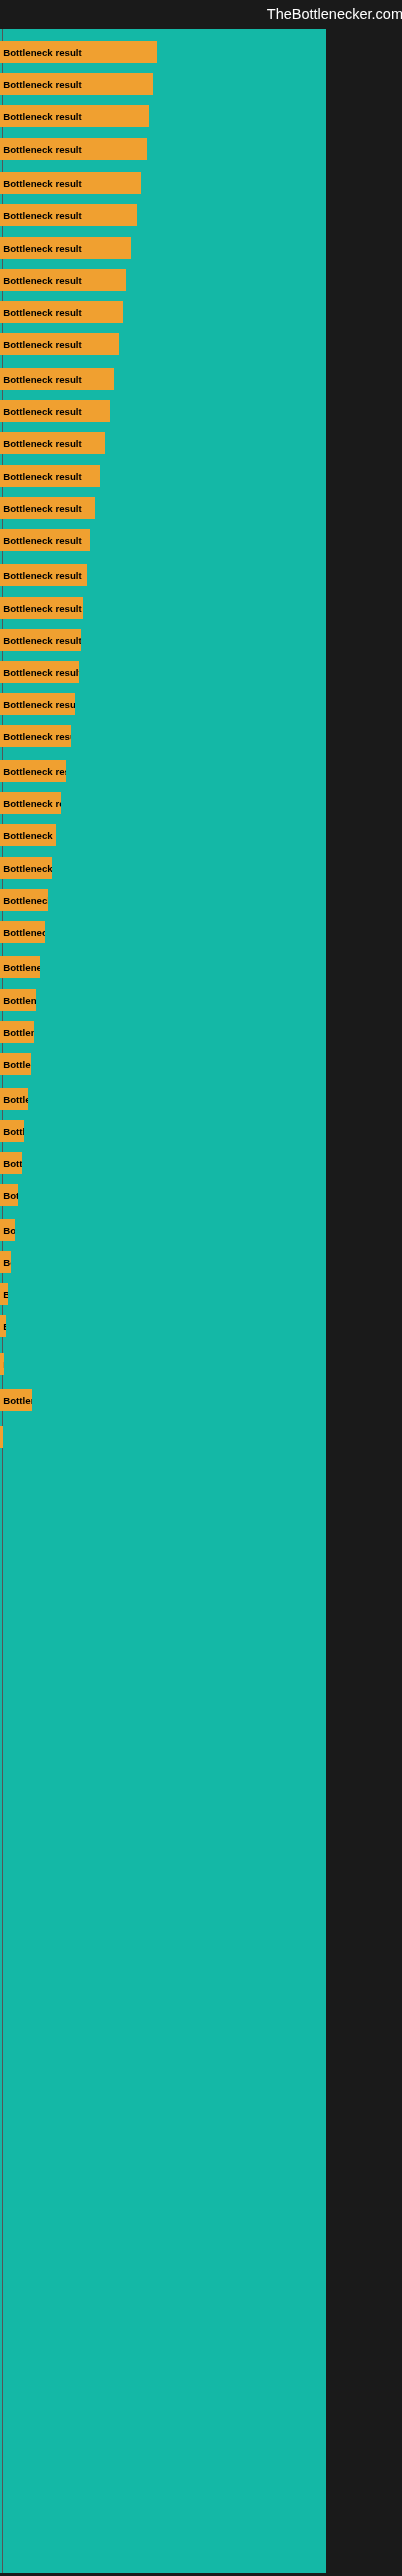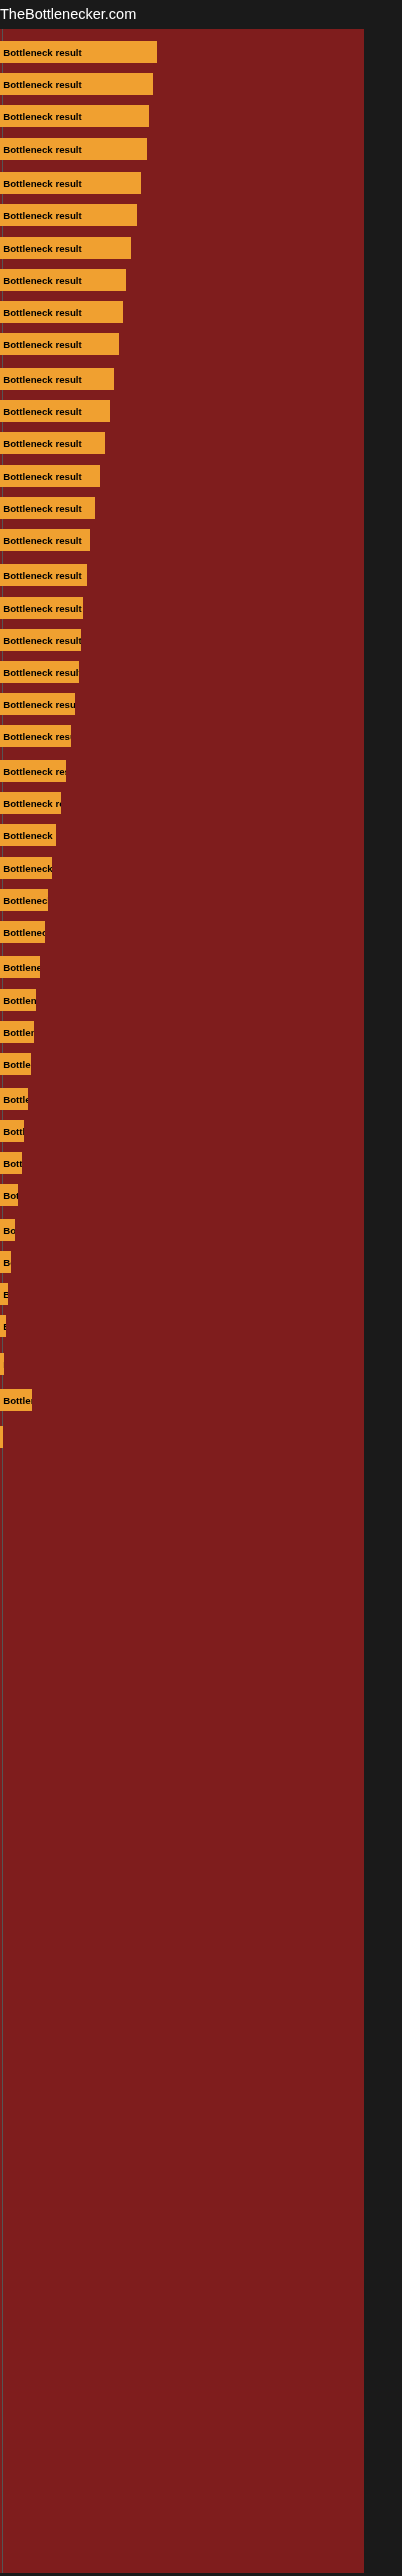--- a/index.html
+++ b/index.html
@@ -11,32 +11,32 @@
     body {
       width: 403px;
       min-height: 2576px;
       background-color: #1a1a1a;
       font-family: Arial, sans-serif;
       position: relative;
       overflow-x: hidden;
     }
 
     .site-title {
-      text-align: left;
+      text-align: right;
       color: #ffffff;
       font-size: 14.5px;
       padding: 6.4px 0;
       background-color: #1a1a1a;
     }
 
     .chart-area {
       position: relative;
-      width: 364px;
+      width: 326px;
       height: 2544px;
-      background-color: #7f1d1d;
+      background-color: #14b8a6;
     }
 
     .bottleneck-bar {
       position: absolute;
       left: 0;
       height: 22.5px;
       background-color: #f0a030;
       display: flex;
       align-items: center;
       padding-left: 3.2px;

